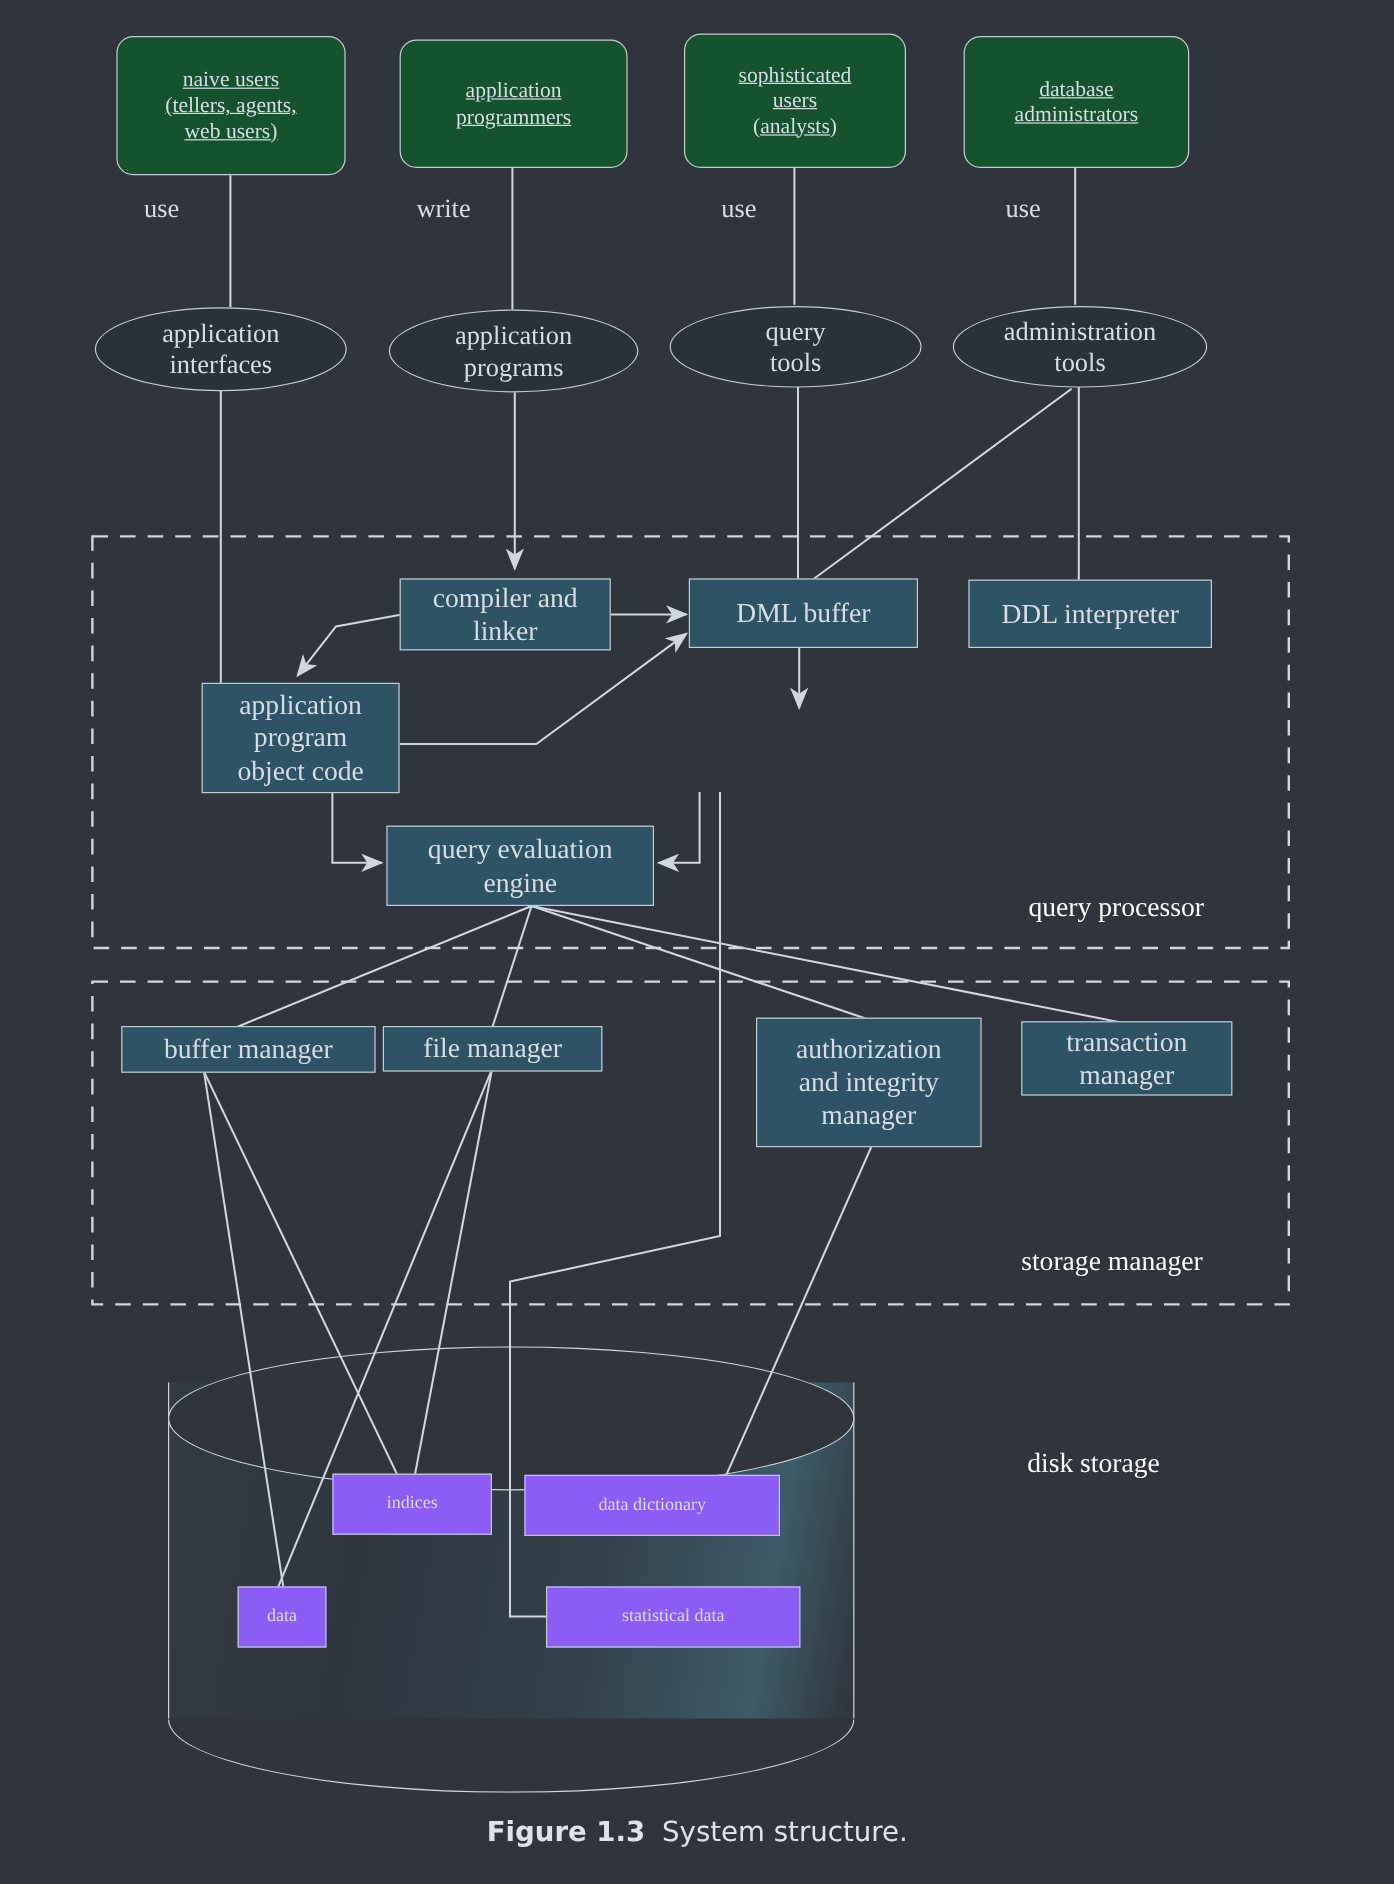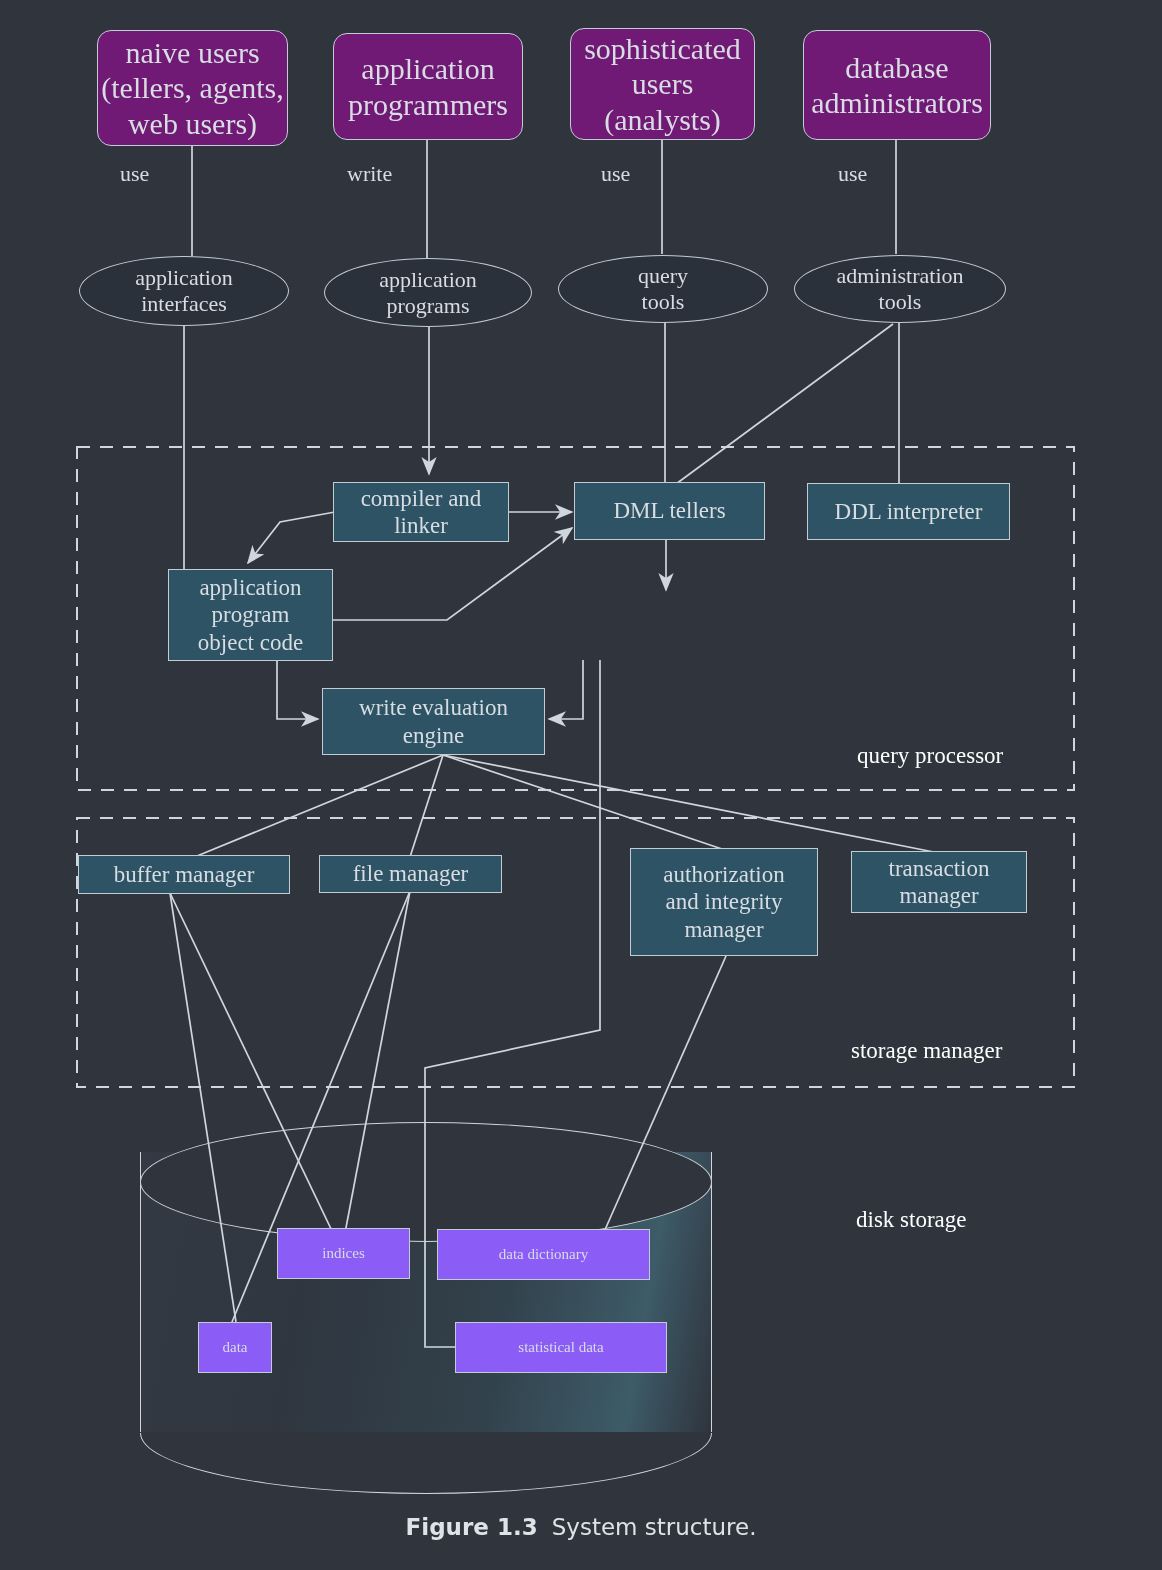--- a/index.html
+++ b/index.html
@@ -3,21 +3,21 @@
 <meta charset="utf-8">
 <style>
   html,body{margin:0;padding:0;background:#2f343d;}
   body{width:1162px;height:1570px;position:relative;overflow:hidden;
        font-family:"Liberation Serif","DejaVu Serif",serif;color:#d8dde3;}
   #figure{position:absolute;inset:0;}
   svg#wires{position:absolute;left:0;top:0;width:1162px;height:1570px;pointer-events:none;}
 
   .node{position:absolute;display:flex;align-items:center;justify-content:center;
         text-align:center;box-sizing:border-box;line-height:1.18;}
-  .rbox{background:#701a75;border:1.6px solid #c3ccd4;border-radius:14px;font-size:30px;}
+  .rbox{background:#14532d;border:1.6px solid #c3ccd4;border-radius:14px;font-size:18px;text-decoration:underline;}
   .ellipse{background:#2b313a;border:1.6px solid #c3ccd4;border-radius:50%;font-size:22px;}
   .pbox{background:#2d5364;border:1.6px solid #c3ccd4;font-size:23px;}
   .dbox{background:#8b5cf6;border:1.6px solid #c3ccd4;font-size:15px;}
   .edgelabel{position:absolute;font-size:22px;color:#d8dde3;}
   .grouplabel{position:absolute;font-size:23px;color:#ffffff;}
   .caption{position:absolute;left:0;right:0;top:1514px;text-align:center;
            font-family:"DejaVu Sans","Liberation Sans",sans-serif;font-size:23px;color:#dfe3e8;}
   .caption .cnum{font-weight:bold;}
   .caption .ctxt{margin-left:14px;}
   .cyl-top{position:absolute;border:1.7px solid #cfd6dd;border-radius:50%;background:#2f343d;}
@@ -135,36 +135,36 @@
 
   <div class="grouplabel" style="left:857px;top:743px;">query processor</div>
   <div class="grouplabel" style="left:851px;top:1038px;">storage manager</div>
   <div class="grouplabel" style="left:856px;top:1207px;">disk storage</div>
 
   <div class="node pbox" style="left:333px;top:482px;width:176px;height:60px;">
     <span style="white-space:pre-line;">compiler and
 linker</span>
   </div>
   <div class="node pbox" style="left:574px;top:482px;width:191px;height:58px;">
-    <span style="white-space:pre-line;">DML tellers</span>
+    <span style="white-space:pre-line;">DML buffer</span>
   </div>
   <div class="node pbox" style="left:807px;top:483px;width:203px;height:57px;">
     <span style="white-space:pre-line;">DDL interpreter</span>
   </div>
   <div class="node pbox" style="left:168px;top:569px;width:165px;height:92px;">
     <span style="white-space:pre-line;">application
 program
 object code</span>
   </div>
   <div class="node pbox" style="left:322px;top:688px;width:223px;height:67px;">
-    <span style="white-space:pre-line;">write evaluation
+    <span style="white-space:pre-line;">query evaluation
 engine</span>
   </div>
 
-  <div class="node pbox" style="left:78px;top:855px;width:212px;height:39px;">
+  <div class="node pbox" style="left:101px;top:855px;width:212px;height:39px;">
     <span style="white-space:pre-line;">buffer manager</span>
   </div>
   <div class="node pbox" style="left:319px;top:855px;width:183px;height:38px;">
     <span style="white-space:pre-line;">file manager</span>
   </div>
   <div class="node pbox" style="left:630px;top:848px;width:188px;height:108px;">
     <span style="white-space:pre-line;">authorization
 and integrity
 manager</span>
   </div>

